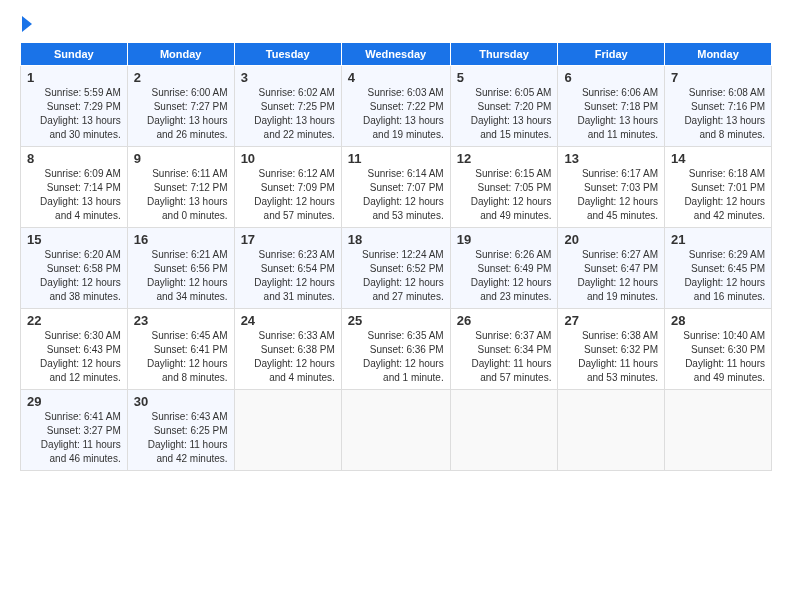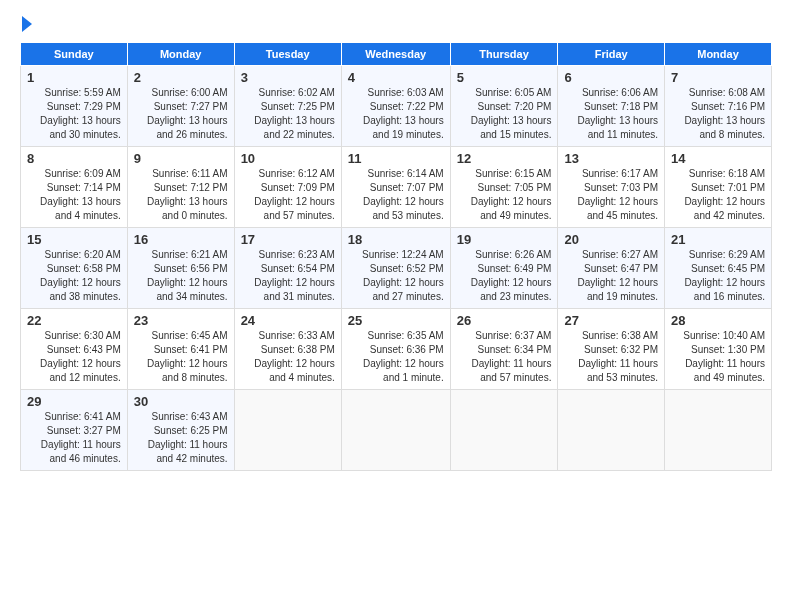--- a/index.html
+++ b/index.html
@@ -353,21 +353,21 @@
         <div class="day-info">
           <span>Sunrise: 6:38 AM</span><br>
           <span>Sunset: 6:32 PM</span><br>
           <span>Daylight: 11 hours and 53 minutes.</span>
         </div>
       </td>
           <td>
         <span class="day-num">28</span>
         <div class="day-info">
           <span>Sunrise: 10:40 AM</span><br>
-          <span>Sunset: 1:30 PM</span><br>
+          <span>Sunset: 6:30 PM</span><br>
           <span>Daylight: 11 hours and 49 minutes.</span>
         </div>
       </td>
         </tr>
         <tr>
           <td>
         <span class="day-num">29</span>
         <div class="day-info">
           <span>Sunrise: 6:41 AM</span><br>
           <span>Sunset: 3:27 PM</span><br>

